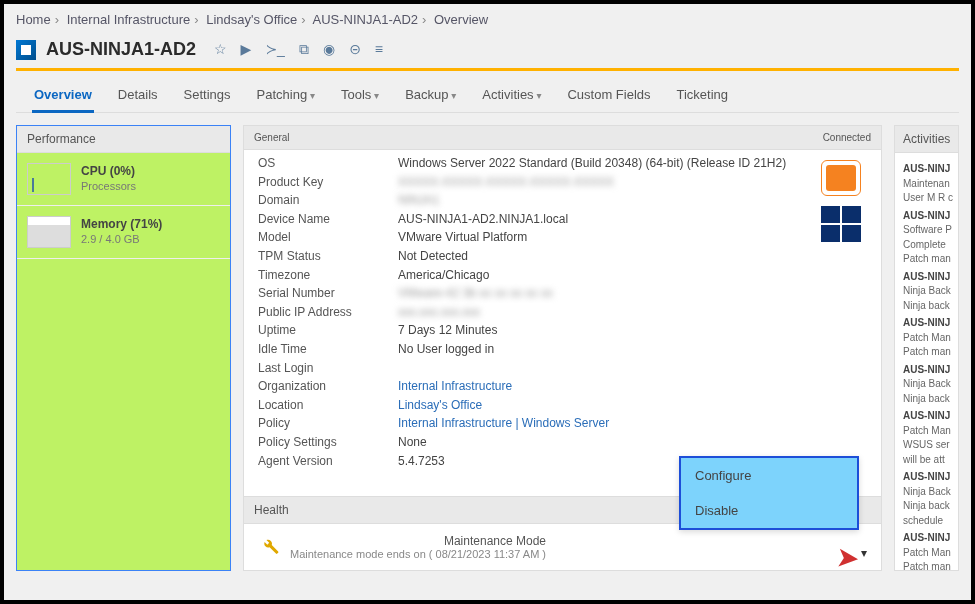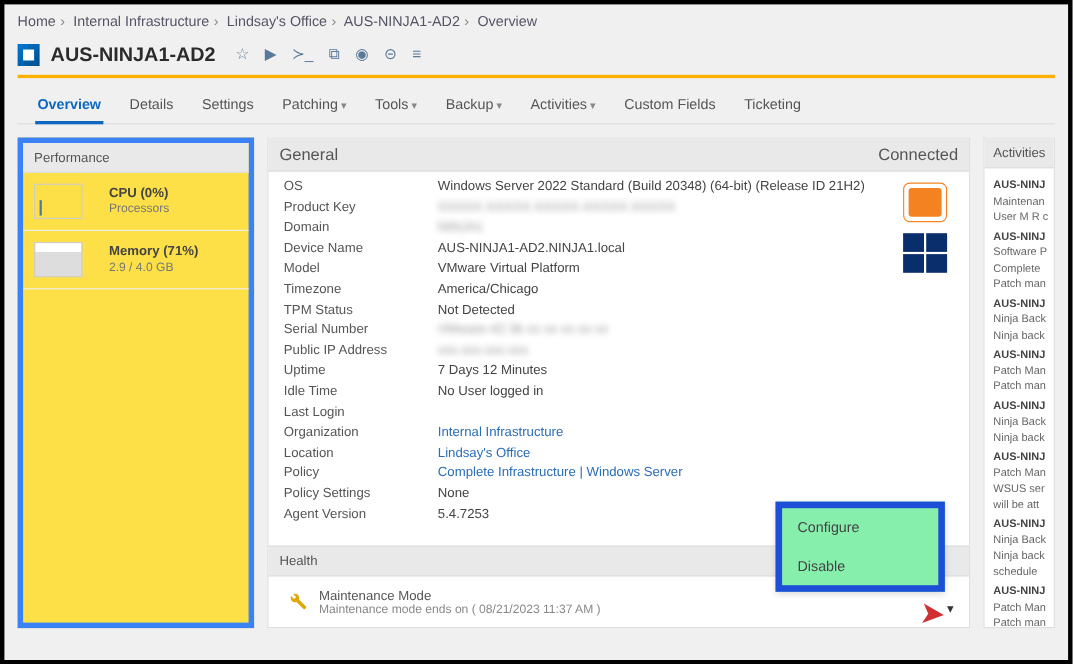--- a/index.html
+++ b/index.html
@@ -19,53 +19,53 @@
     .accent { height: 3px; background: #ffb100; margin: 0 12px; }
     
     .tabs { display: flex; gap: 22px; padding: 10px 16px 0; border-bottom: 1px solid #ddd; margin: 0 12px; font-size: 13px; }
     .tab { padding: 6px 2px 10px; color: #555; cursor: pointer; position: relative; }
     .tab.active { color: #0b67c2; font-weight: 600; }
     .tab.active::after { content: ""; position: absolute; left: 0; right: 0; bottom: -1px; height: 3px; background: #0b67c2; }
     .chev::after { content: " \25BE"; font-size: 10px; color: #888; }
     
     .body-row { display: flex; gap: 12px; padding: 12px; height: 470px; }
     
-    .perf-panel { width: 215px; background: #fde047; border: 5px solid #3b82f6; }
+    .perf-panel { width: 215px; background: #bef264; border: 1px solid #3b82f6; }
     .panel-head { background: #e9e9e9; padding: 6px 10px; font-size: 12px; color: #555; border-bottom: 1px solid #ddd; }
-    .perf-item { display: flex; gap: 24px; padding: 10px; border-bottom: 1px solid #eee; }
+    .perf-item { display: flex; gap: 10px; padding: 10px; border-bottom: 1px solid #eee; }
     .spark { width: 44px; height: 32px; border: 1px solid #ccc; position: relative; overflow: hidden; }
     .spark.cpu::after { content: ""; position: absolute; left: 4px; bottom: 2px; width: 2px; height: 14px; background: #4a7a9a; box-shadow: 6px 0 0 -4px #4a7a9a, 12px 0 0 -2px #4a7a9a, 18px 0 0 -6px #4a7a9a; }
     .spark.mem { background: linear-gradient(to top,#ddd 74%,#fff 74%); }
     .spark.vol { background: linear-gradient(to top,#b7e8b0 41%,#fff 41%); border-color:#8bc98b; }
     .spark.adp::after { content: ""; position: absolute; left: 0; bottom: 4px; right: 0; height: 8px; background: repeating-linear-gradient(90deg,#e0b030 0 3px,transparent 3px 5px); }
     .perf-text { font-size: 12px; color: #444; line-height: 1.35; }
     .perf-text b { font-weight: 600; }
     .perf-sub { font-size: 11px; color: #777; }
     
     .general-panel { flex: 1; background: #fff; border: 1px solid #ddd; display: flex; flex-direction: column; min-width: 0; }
-    .gen-head { background: #e9e9e9; padding: 6px 10px; font-size: 15px; color: #555; display: flex; justify-content: space-between; border-bottom: 1px solid #ddd; }
+    .gen-head { background: #e9e9e9; padding: 6px 10px; font-size: 10px; color: #555; display: flex; justify-content: space-between; border-bottom: 1px solid #ddd; }
     .gen-body { padding: 4px 14px; font-size: 12px; color: #444; position: relative; flex: 1; overflow: hidden; }
     .gen-row { display: flex; line-height: 1.55; }
     .gen-label { width: 140px; color: #555; flex-shrink: 0; }
     .gen-val { flex: 1; }
     .gen-val.blur { filter: blur(3px); color: #999; }
     .gen-val a { color: #2a6db8; text-decoration: none; }
     .vm-icon { position: absolute; right: 20px; top: 10px; width: 40px; height: 36px; background: #fff; border: 1px solid #f58220; border-radius: 6px; }
     .vm-icon::before { content: ""; position: absolute; inset: 4px; background: #f58220; border-radius: 3px; }
     .win-icon { position: absolute; right: 20px; top: 56px; width: 40px; height: 36px; display: grid; grid-template: 1fr 1fr / 1fr 1fr; gap: 2px; }
     .win-icon span { background: #0a2e6b; }
     
     .health-head { background: #e9e9e9; padding: 6px 10px; font-size: 12px; color: #555; border-top: 1px solid #ddd; border-bottom: 1px solid #ddd; }
     .health-body { padding: 10px 14px; display: flex; align-items: flex-start; gap: 10px; position: relative; }
     .wrench { width: 22px; height: 22px; color: #e0a800; }
-    .health-text { font-size: 12px; color: #555; }
+    .health-text { font-size: 12px; color: #555; text-align: right; }
     .health-text .sub { font-size: 11px; color: #888; }
     .chev-trigger { position: absolute; right: 14px; bottom: 10px; font-size: 12px; cursor: pointer; }
     
-    .popup { position: absolute; right: 22px; top: -68px; width: 154px; background: #86efac; border: 6px solid #1d4ed8; box-shadow: 0 2px 6px rgba(0,0,0,.15); z-index: 5; }
+    .popup { position: absolute; right: 22px; top: -68px; width: 180px; background: #7dd3fc; border: 2px solid #1d4ed8; box-shadow: 0 2px 6px rgba(0,0,0,.15); z-index: 5; }
     .popup-item { padding: 10px 14px; font-size: 13px; color: #444; cursor: pointer; }
     
     .arrow-annot { position: absolute; right: 22px; bottom: -4px; color: #d03030; font-size: 28px; transform: rotate(5deg); pointer-events: none; z-index: 6; }
     
     .act-panel { width: 65px; background: #fff; border: 1px solid #ddd; overflow: hidden; }
     .act-head { background: #e9e9e9; padding: 6px 8px; font-size: 12px; color: #555; border-bottom: 1px solid #ddd; white-space: nowrap; }
     .act-body { padding: 6px 8px; font-size: 10px; color: #666; line-height: 1.45; white-space: nowrap; overflow: hidden; }
     .act-body b { font-weight: 600; color: #444; display: block; margin-top: 3px; }
   </style>
 </head>
@@ -147,28 +147,28 @@
         </div>
         <div class="gen-row">
           <div class="gen-label">Device Name</div>
           <div class="gen-val">AUS-NINJA1-AD2.NINJA1.local</div>
         </div>
         <div class="gen-row">
           <div class="gen-label">Model</div>
           <div class="gen-val">VMware Virtual Platform</div>
         </div>
         <div class="gen-row">
+          <div class="gen-label">TPM Status</div>
+          <div class="gen-val">Not Detected</div>
+        </div>
+        <div class="gen-row">
           <div class="gen-label">Timezone</div>
           <div class="gen-val">America/Chicago</div>
         </div>
         <div class="gen-row">
-          <div class="gen-label">TPM Status</div>
-          <div class="gen-val">Not Detected</div>
-        </div>
-        <div class="gen-row">
           <div class="gen-label">Serial Number</div>
           <div class="gen-val blur">VMware-42 3b xx xx xx xx xx</div>
         </div>
         <div class="gen-row">
           <div class="gen-label">Public IP Address</div>
           <div class="gen-val blur">xxx.xxx.xxx.xxx</div>
         </div>
         <div class="gen-row">
           <div class="gen-label">Uptime</div>
           <div class="gen-val">7 Days 12 Minutes</div>
@@ -184,21 +184,21 @@
         <div class="gen-row">
           <div class="gen-label">Organization</div>
           <div class="gen-val"><a href="#">Internal Infrastructure</a></div>
         </div>
         <div class="gen-row">
           <div class="gen-label">Location</div>
           <div class="gen-val"><a href="#">Lindsay's Office</a></div>
         </div>
         <div class="gen-row">
           <div class="gen-label">Policy</div>
-          <div class="gen-val"><a href="#">Complete Infrastructure | Windows Server</a></div>
+          <div class="gen-val"><a href="#">Internal Infrastructure | Windows Server</a></div>
         </div>
         <div class="gen-row">
           <div class="gen-label">Policy Settings</div>
           <div class="gen-val">None</div>
         </div>
         <div class="gen-row">
           <div class="gen-label">Agent Version</div>
           <div class="gen-val">5.4.7253</div>
         </div>
       </div>

